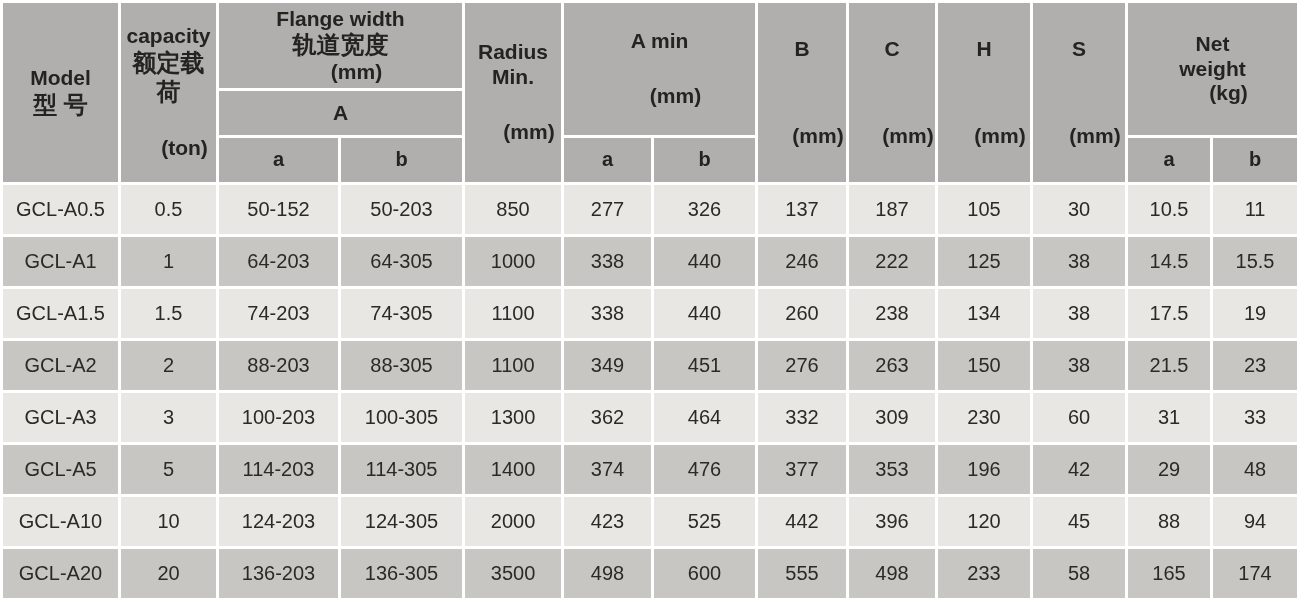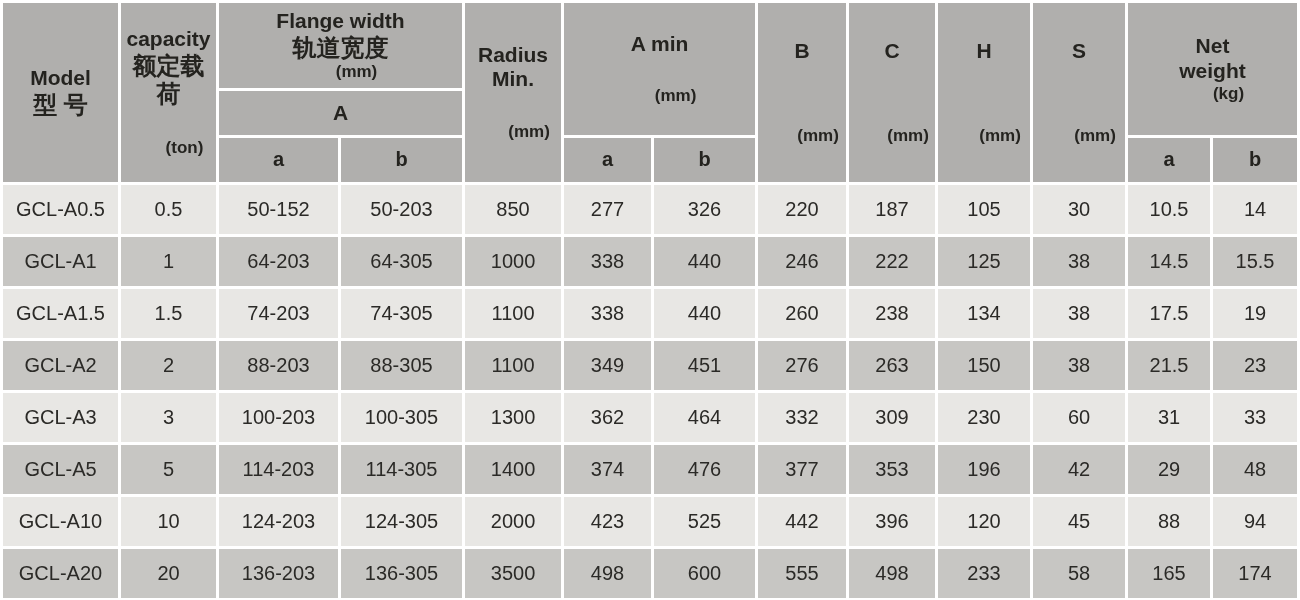--- a/index.html
+++ b/index.html
@@ -24,21 +24,21 @@
     font-size: 21px;
     text-align: center;
     vertical-align: middle;
     padding: 0;
     line-height: 1.18;
   }
   tr.h1 { height: 85px; }
   tr.h2 { height: 44px; }
   tr.h3 { height: 44px; }
   th .zh { font-size: 24px; }
-  th .unit { font-size: 17px; margin-left: 32px; }
+  th .unit { font-size: 21px; margin-left: 32px; }
   th .gap-lg { margin-bottom: 62px; }   
   th .gap-md { margin-bottom: 30px; }   
   th .gap-sm { }    
   th.sub { font-size: 20px; }
   td {
     text-align: center;
     vertical-align: middle;
     font-size: 20px;
     font-weight: 400;
     color: #2b2a27;
@@ -130,26 +130,26 @@
   </thead>
   <tbody>
     <tr>
       <td>GCL-A0.5</td>
         <td>0.5</td>
         <td>50-152</td>
         <td>50-203</td>
         <td>850</td>
         <td>277</td>
         <td>326</td>
-        <td>220</td>
+        <td>137</td>
         <td>187</td>
         <td>105</td>
         <td>30</td>
         <td>10.5</td>
-        <td>14</td>
+        <td>11</td>
     </tr>
     <tr>
       <td>GCL-A1</td>
         <td>1</td>
         <td>64-203</td>
         <td>64-305</td>
         <td>1000</td>
         <td>338</td>
         <td>440</td>
         <td>246</td>

